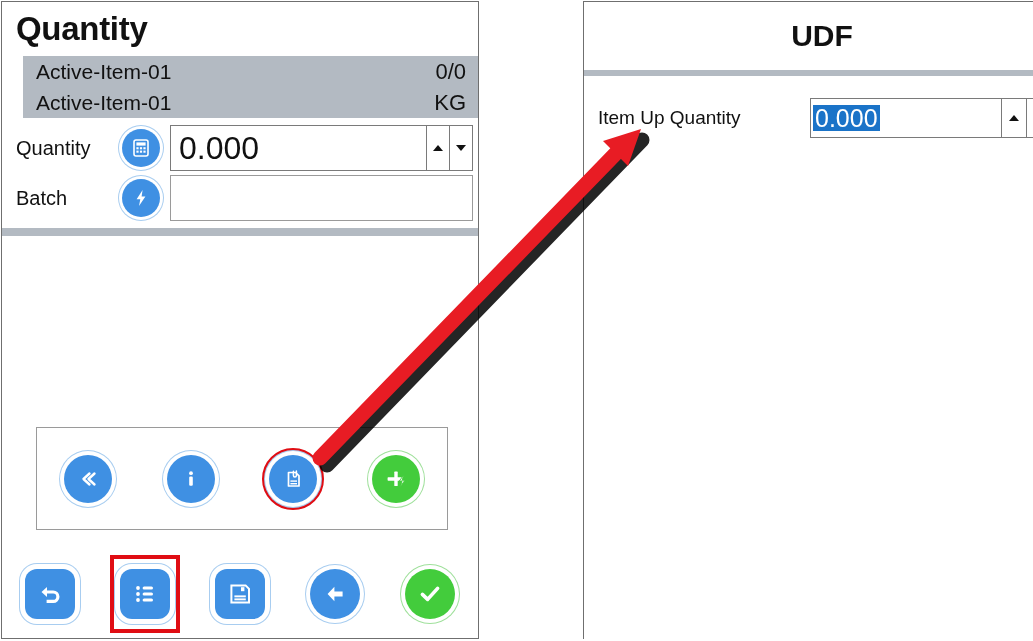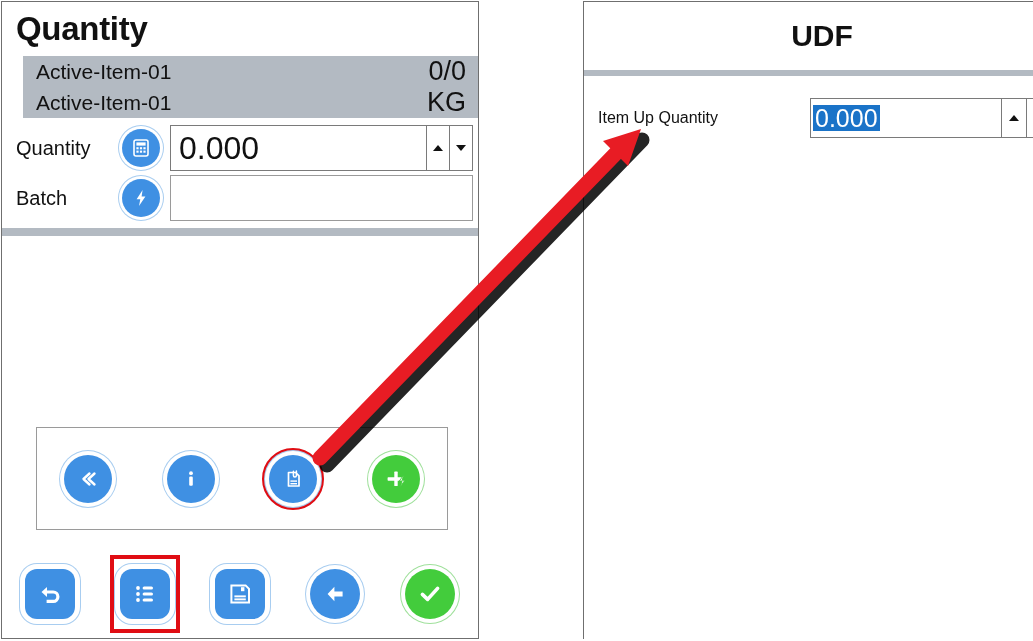--- a/index.html
+++ b/index.html
@@ -13,21 +13,21 @@
   
   #left-panel{left:1px;top:1px;width:478px;height:638px;}
 
   .qty-title-bar{height:54px;display:flex;align-items:center;padding-left:14px;box-sizing:border-box;background:#fff;}
   .qty-title{font-size:33px;font-weight:bold;color:#111;letter-spacing:-0.3px;}
 
   .info-band{background:#b3bac2;height:62px;padding:0 12px 0 13px;box-sizing:border-box;
              display:flex;flex-direction:column;justify-content:center;margin-left:21px;}
   .info-row{display:flex;justify-content:space-between;align-items:center;height:31px;}
   .info-left{font-size:21px;color:#111;}
-  .info-right{font-size:27px;color:#111;}
+  .info-right{font-size:22px;color:#111;}
 
   .form-area{padding:6px 0 4px 0;background:#fff;}
   .form-row{display:flex;align-items:center;height:48px;margin-bottom:2px;}
   .form-label{width:110px;padding-left:14px;box-sizing:border-box;font-size:20px;color:#111;}
   .form-icon{width:58px;display:flex;justify-content:center;align-items:center;}
 
   .circ-icon{width:38px;height:38px;border-radius:50%;background:#3f90e3;display:flex;
              align-items:center;justify-content:center;box-shadow:0 0 0 3px #fff,0 0 0 4px #a8cdf0;}
   .circ-icon svg{display:block;}
 
@@ -65,21 +65,21 @@
            left:50%;top:50%;transform:translate(-50%,-50%);}
 
   
   #right-panel{left:583px;top:1px;width:478px;height:638px;}
   .udf-title-bar{height:68px;display:flex;align-items:center;justify-content:center;background:#fff;}
   .udf-title{font-size:30px;font-weight:bold;color:#111;}
   .udf-divider{height:6px;background:#b3bac2;}
   .udf-body{position:relative;height:100%;background:#fff;}
 
   .udf-row{display:flex;align-items:center;margin-top:22px;padding-left:14px;}
-  .udf-label{font-size:16px;color:#111;width:212px;}
+  .udf-label{font-size:19px;color:#111;width:212px;}
   .udf-spin{display:flex;align-items:stretch;border:1px solid #7a7a7a;height:40px;width:242px;background:#fff;box-sizing:border-box;}
   .udf-value{flex:1;display:flex;align-items:center;padding-left:2px;}
   .udf-sel{background:#1a73c8;color:#fff;font-size:25px;padding:0 2px;line-height:1.05;}
   .udf-spin-btn{width:24px;border-left:1px solid #7a7a7a;display:flex;align-items:center;justify-content:center;background:#fff;}
 
   
   #annotation{position:absolute;left:0;top:0;width:1033px;height:641px;pointer-events:none;}
 </style>
 </head>
 <body>

